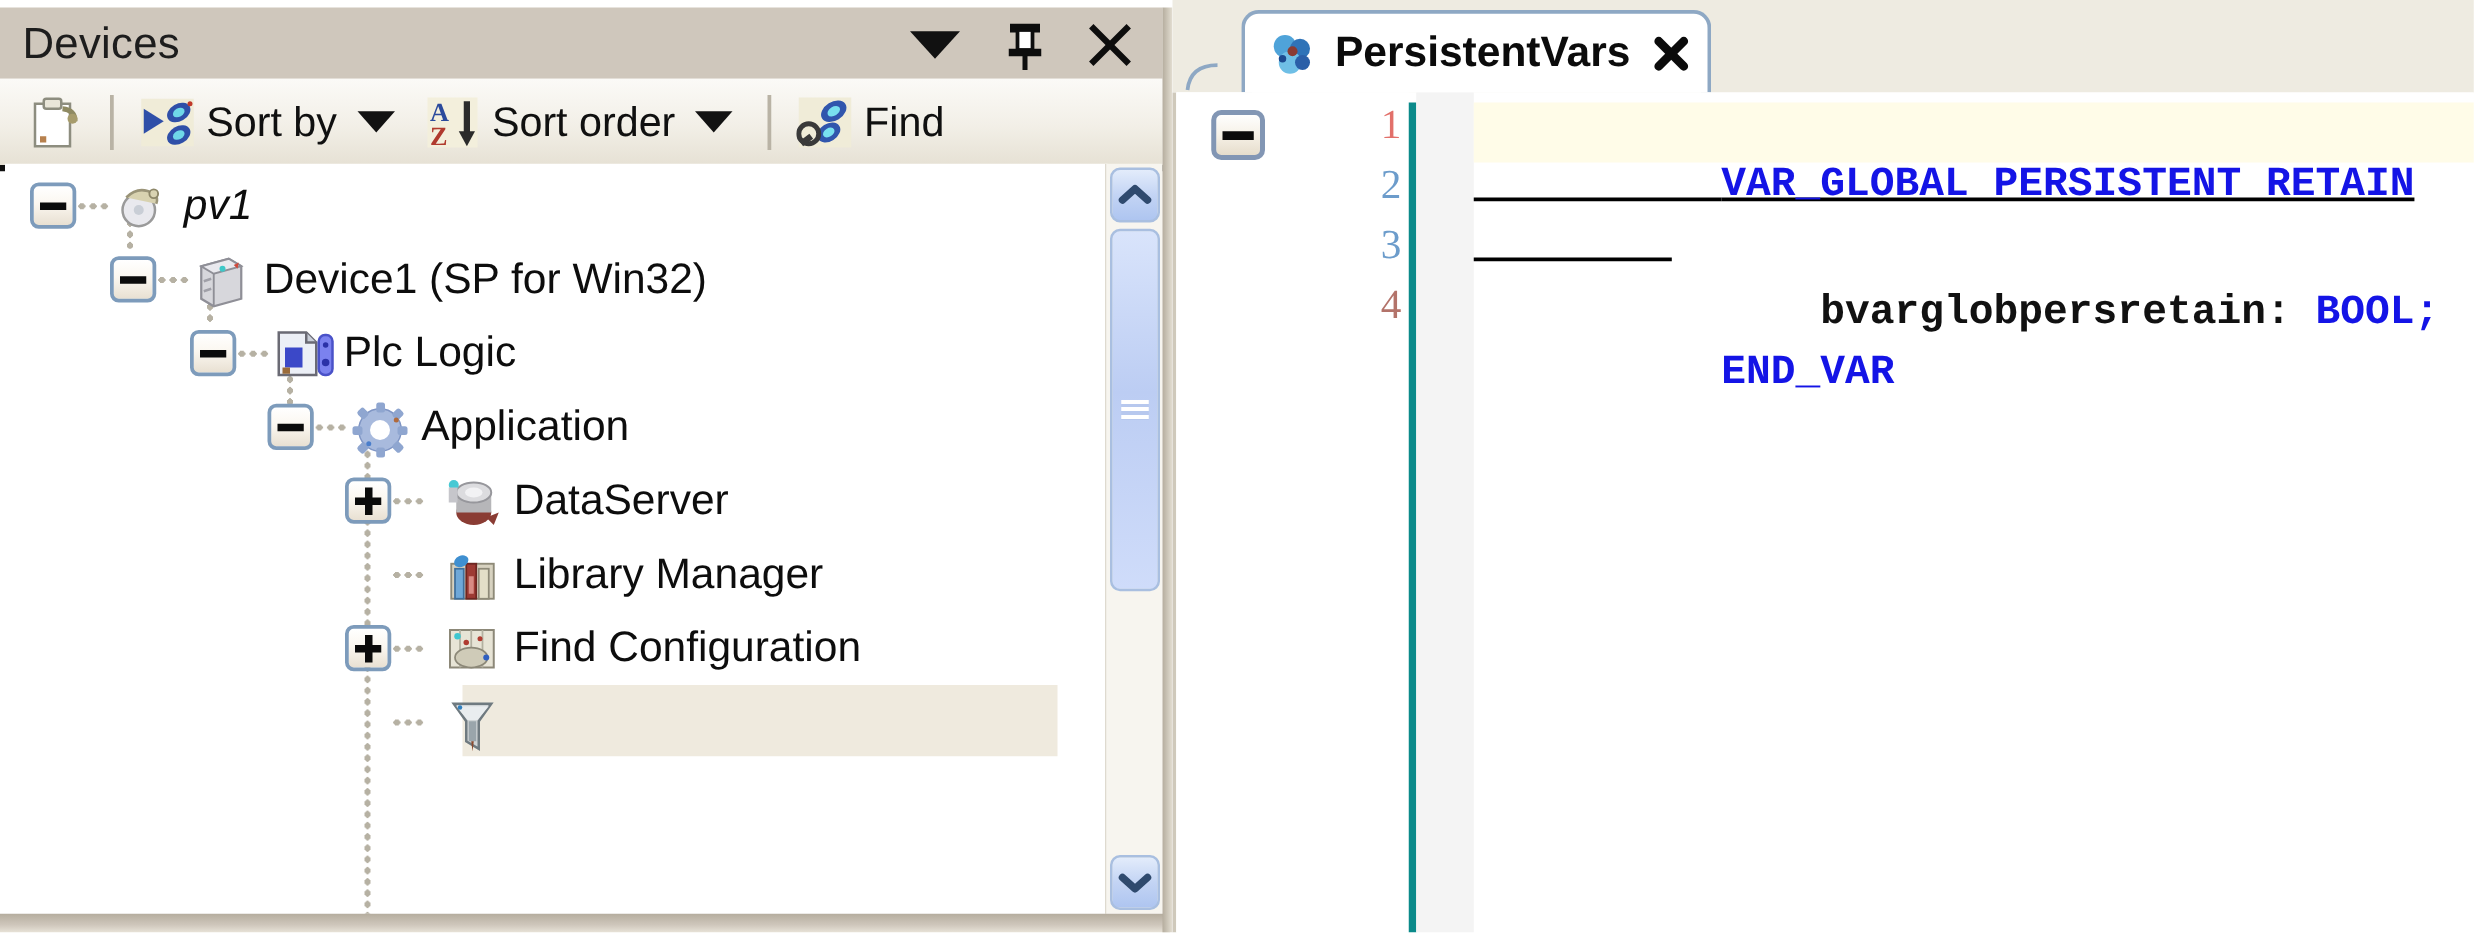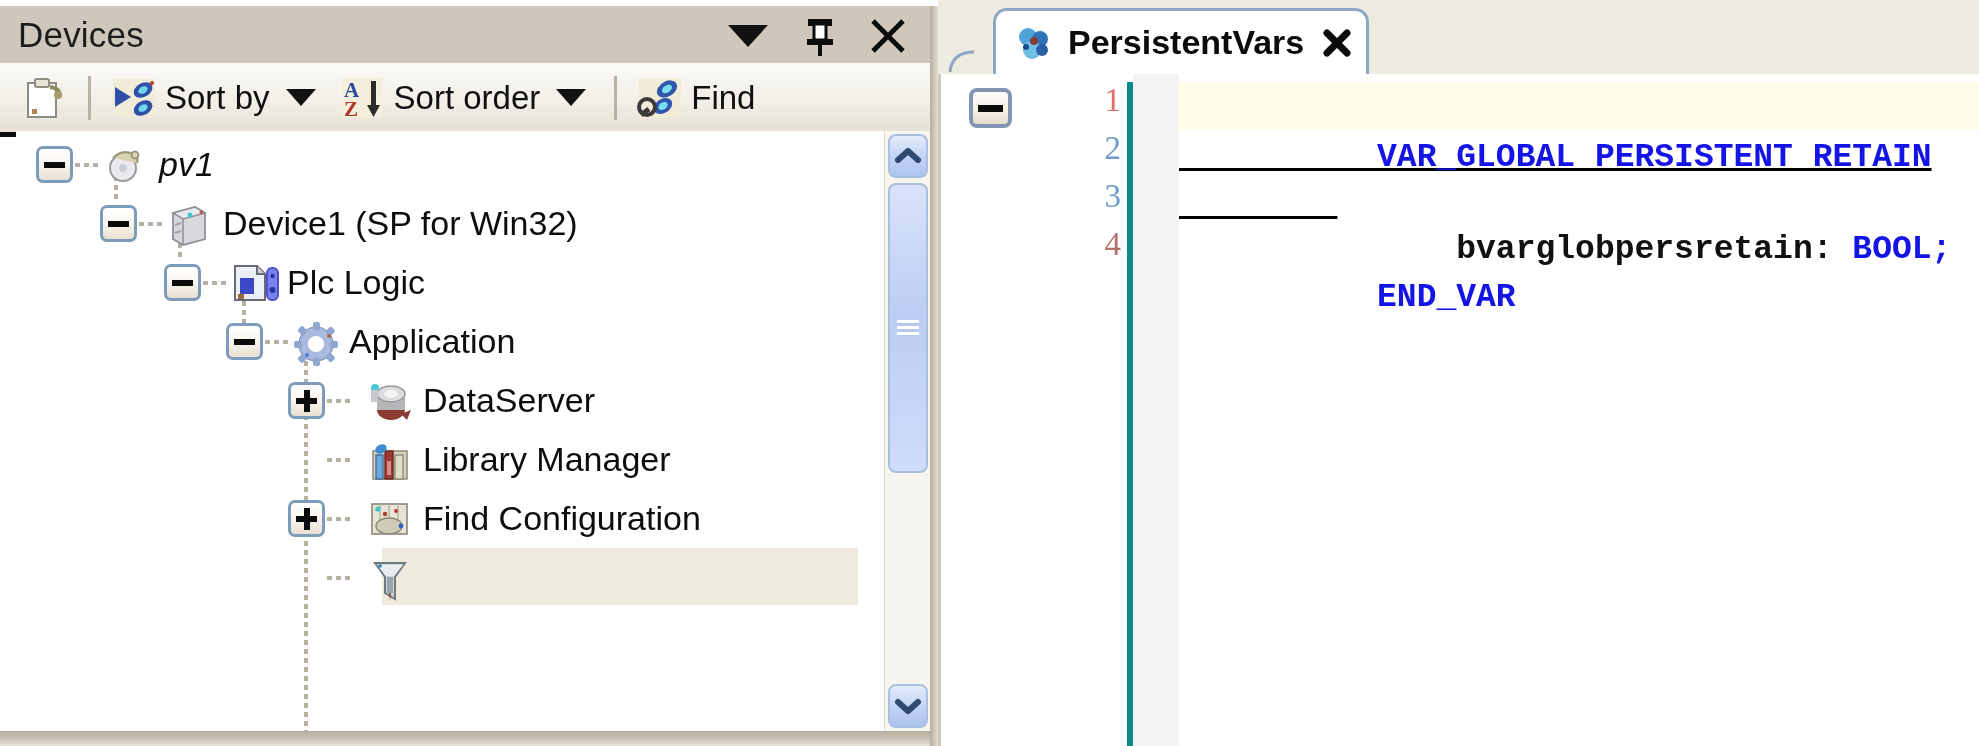--- a/index.html
+++ b/index.html
@@ -47,21 +47,21 @@
   }
   .tb-label { font-size: 33px; color: #101010; margin-left: 6px; white-space: nowrap; }
   .tb-caret {
     width: 0; height: 0; border-left: 15px solid transparent; border-right: 15px solid transparent;
     border-top: 17px solid #121212; margin: 0 10px 0 16px;
   }
   .tb-sep { width: 3px; height: 44px; background: #b9b3a5; margin: 0 12px; }
 
   
   #tree-area {
-    position: absolute; left: 16px; top: 131px; width: 882px; height: 600px;
+    position: absolute; left: 4px; top: 131px; width: 882px; height: 600px;
     background: #ffffff; overflow: hidden;
   }
   .trow { position: absolute; height: 59px; display: flex; align-items: center; white-space: nowrap; }
   .trow .tog {
     width: 37px; height: 37px; flex: none; position: relative; cursor: pointer;
     border: 3px solid #7d9bbb; border-radius: 7px;
     background: linear-gradient(to bottom, #ffffff 0%, #fbf7f0 45%, #e8e0d2 100%);
   }
   .tog .h {
     position: absolute; left: 5px; top: 13px; width: 21px; height: 6px; background: #0b0b0b;
@@ -478,21 +478,21 @@
         <div class="lineno" style="top:104px;color:#6c9ccb;">3</div>
         <div class="lineno" style="top:152px;color:#b3736a;">4</div>
       </div>
 
       <div id="gutter-rule"></div>
       <div id="margin-strip"></div>
 
       <div id="code-text">
         <div class="cl-hl"></div>
 
-        <div class="codeline" style="top:12px;text-decoration:underline;">
+        <div class="codeline" style="top:2px;text-decoration:underline;">
           <span class="kw">VAR_GLOBAL PERSISTENT RETAIN</span>
         </div>
 
 
         <div class="codeline" style="top:104px;">
           <span class="ident">    bvarglobpersretain</span><span class="ident">: </span><span class="kw">BOOL;</span>
         </div>
 
         <div class="codeline" style="top:152px;">
           <span class="kw">END_VAR</span>

